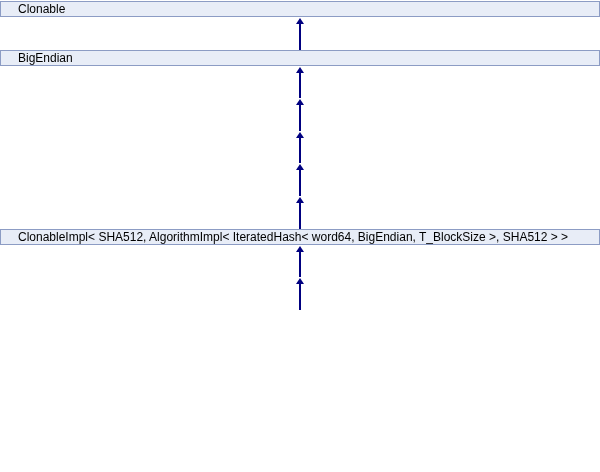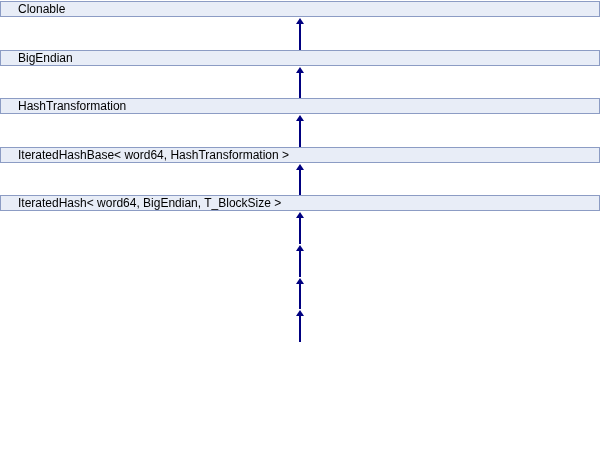--- a/index.html
+++ b/index.html
@@ -92,41 +92,20 @@
 
   <div class="node">
     <span class="label">BigEndian</span>
   </div>
 
   <div class="connector">
     <span class="arrowhead"></span>
     <span class="stem"></span>
   </div>
 
-  <div class="node">
-    <span class="label">HashTransformation</span>
-  </div>
-
-  <div class="connector">
-    <span class="arrowhead"></span>
-    <span class="stem"></span>
-  </div>
-
-  <div class="node">
-    <span class="label">IteratedHashBase&lt; word64, HashTransformation &gt;</span>
-  </div>
-
-  <div class="connector">
-    <span class="arrowhead"></span>
-    <span class="stem"></span>
-  </div>
-
-  <div class="node">
-    <span class="label">IteratedHash&lt; word64, BigEndian, T_BlockSize &gt;</span>
-  </div>
 
   <div class="connector">
     <span class="arrowhead"></span>
     <span class="stem"></span>
   </div>
 
 
   <div class="connector">
     <span class="arrowhead"></span>
     <span class="stem"></span>
@@ -137,14 +116,29 @@
     <span class="arrowhead"></span>
     <span class="stem"></span>
   </div>
 
 
   <div class="connector">
     <span class="arrowhead"></span>
     <span class="stem"></span>
   </div>
 
+  <div class="node">
+    <span class="label">ClonableImpl&lt; SHA512, AlgorithmImpl&lt; IteratedHash&lt; word64, BigEndian, T_BlockSize &gt;, SHA512 &gt; &gt;</span>
+  </div>
+
+  <div class="connector">
+    <span class="arrowhead"></span>
+    <span class="stem"></span>
+  </div>
+
+
+  <div class="connector">
+    <span class="arrowhead"></span>
+    <span class="stem"></span>
+  </div>
+
 
 </div>
 
 </body></html>

